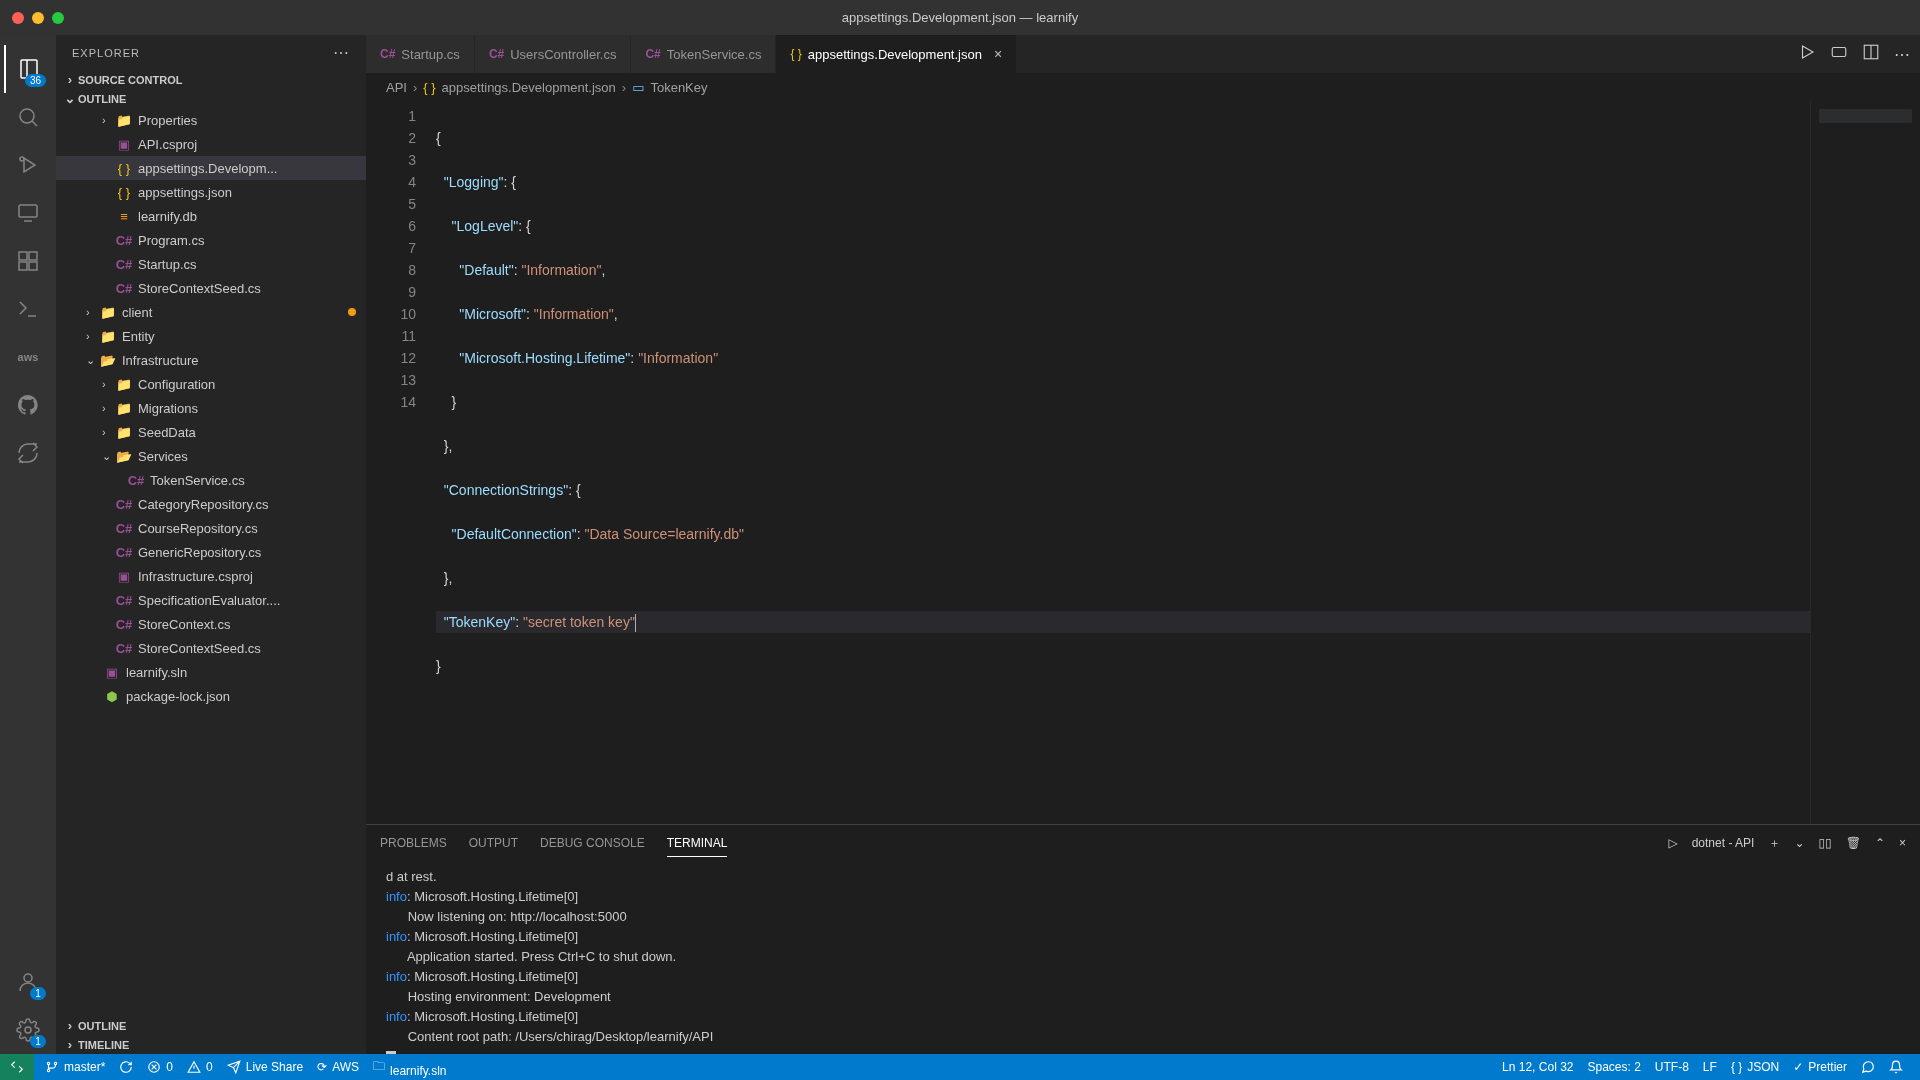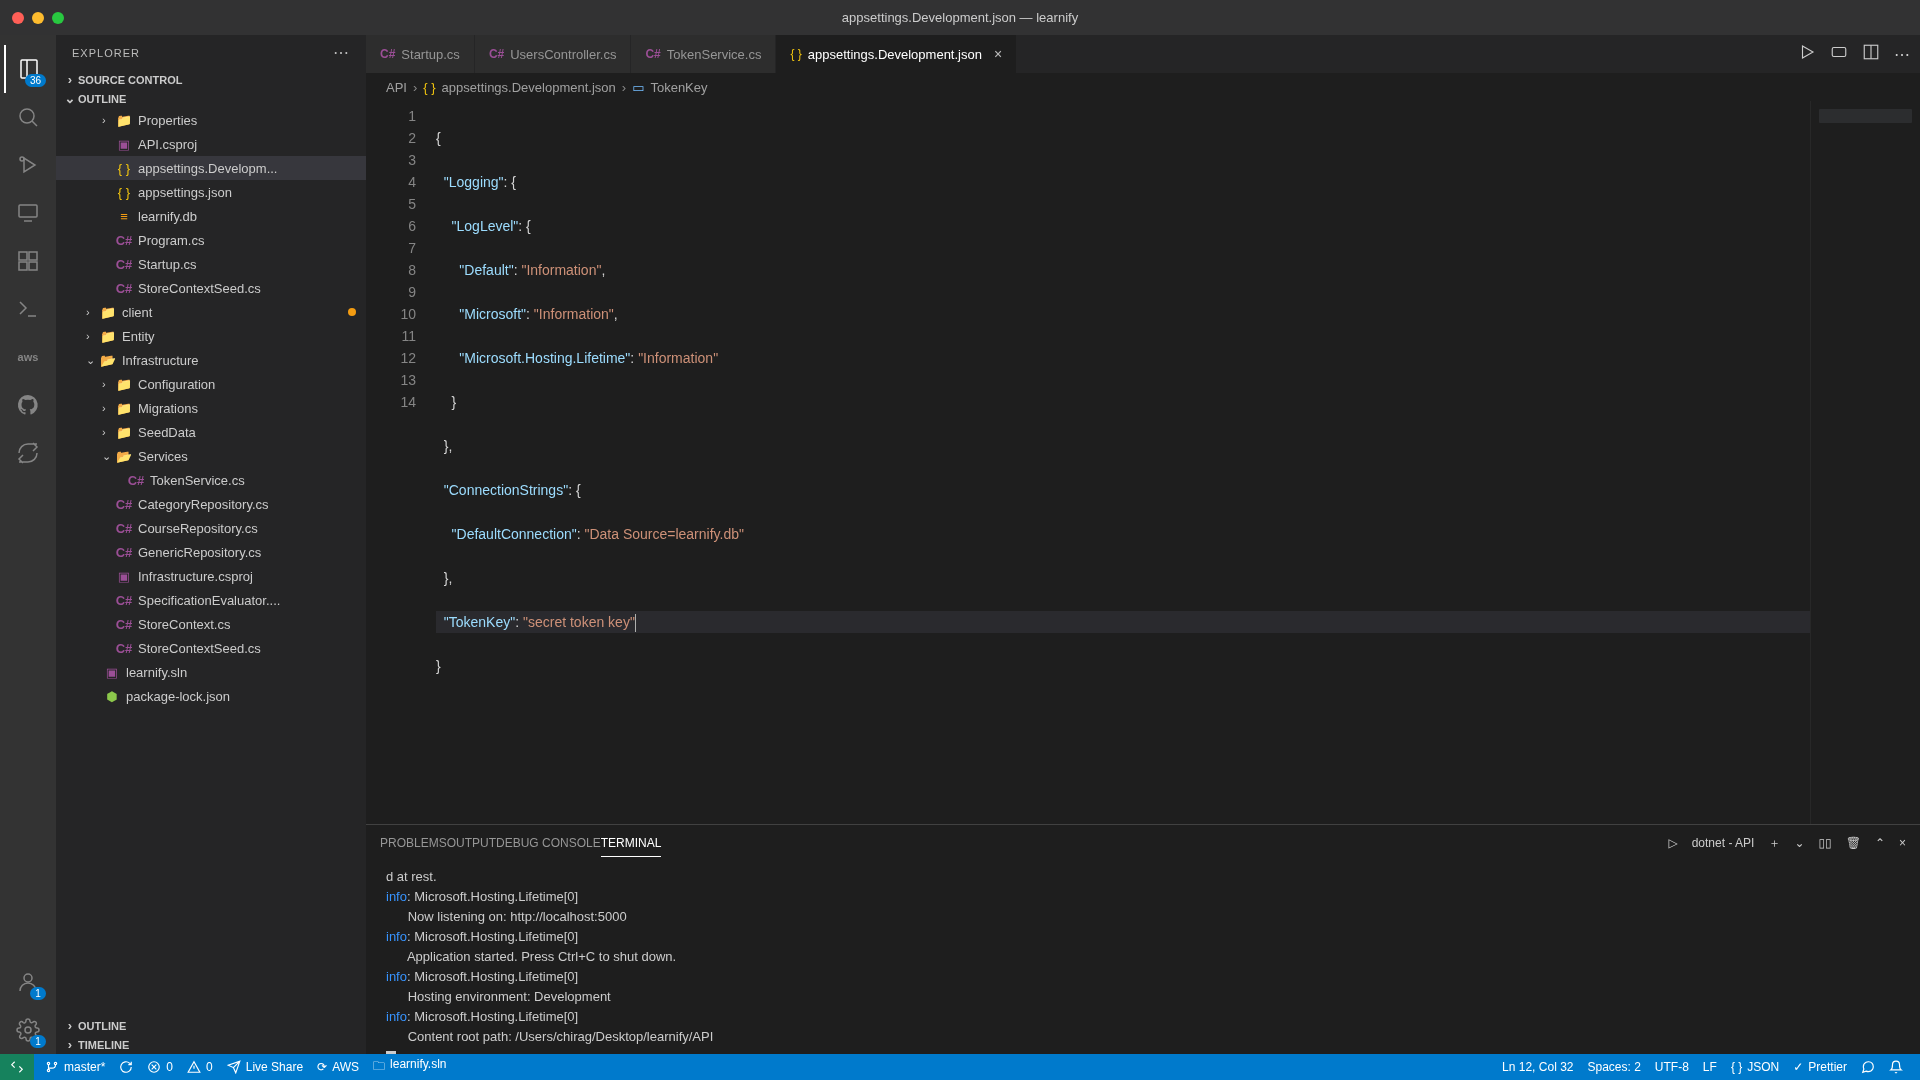--- a/index.html
+++ b/index.html
@@ -46,29 +46,29 @@
 .editor{flex:1;display:flex;font-family:'Menlo','Monaco',monospace;font-size:14px;position:relative;overflow:hidden;}
 .gutter{width:70px;text-align:right;padding-right:20px;color:#858585;line-height:22px;padding-top:4px;}
 .code{flex:1;line-height:22px;white-space:pre;padding-top:4px;position:relative;}
 .line{height:22px;}
 .hl-line{background:#2a2a2e;}
 .ck{color:#9cdcfe;}.cs{color:#ce9178;}.cp{color:#d4d4d4;}
 .cursor{display:inline-block;width:1px;height:18px;background:#aeafad;vertical-align:middle;}
 .minimap{width:110px;background:#1e1e1e;border-left:1px solid #333;opacity:0.5;}
 .mini-blob{margin:8px;height:14px;background:#3a3d41;border-radius:1px;}
 .panel{height:230px;border-top:1px solid #414141;display:flex;flex-direction:column;background:#1e1e1e;}
-.ptabs{height:36px;display:flex;align-items:center;padding:0 14px;font-size:12px;color:#969696;}
+.ptabs{height:36px;display:flex;align-items:center;padding:0 14px;gap:22px;font-size:12px;color:#969696;}
 .ptab{cursor:pointer;padding:6px 0;}
 .ptab.active{color:#fff;border-bottom:1px solid #fff;}
 .pactions{margin-left:auto;display:flex;align-items:center;gap:14px;color:#ccc;}
 .term{flex:1;padding:6px 20px;font-family:'Menlo',monospace;font-size:13px;line-height:20px;white-space:pre;overflow:hidden;color:#cccccc;}
 .tinfo{color:#3794ff;text-align:right;}
 .term-prompt{display:inline-block;width:10px;height:16px;background:#cccccc;margin-top:4px;}
 .statusbar{height:26px;background:#007acc;display:flex;align-items:center;font-size:12px;color:#fff;padding:0 10px;}
-.sb-item{display:flex;align-items:flex-start;gap:5px;padding:0 7px;cursor:pointer;}
+.sb-item{display:flex;align-items:flex-end;gap:5px;padding:0 7px;cursor:pointer;}
 .sb-right{margin-left:auto;display:flex;}
 .remote{background:#16825d;height:26px;width:34px;display:flex;align-items:center;justify-content:center;margin-left:-10px;margin-right:4px;}
 .mod-dot{width:8px;height:8px;background:#f39c12;border-radius:50%;margin-left:auto;margin-right:10px;}
 </style>
 </head>
 <body>
 
 <div class="titlebar">
   <div class="traffic">
     <div class="dot red"></div>

